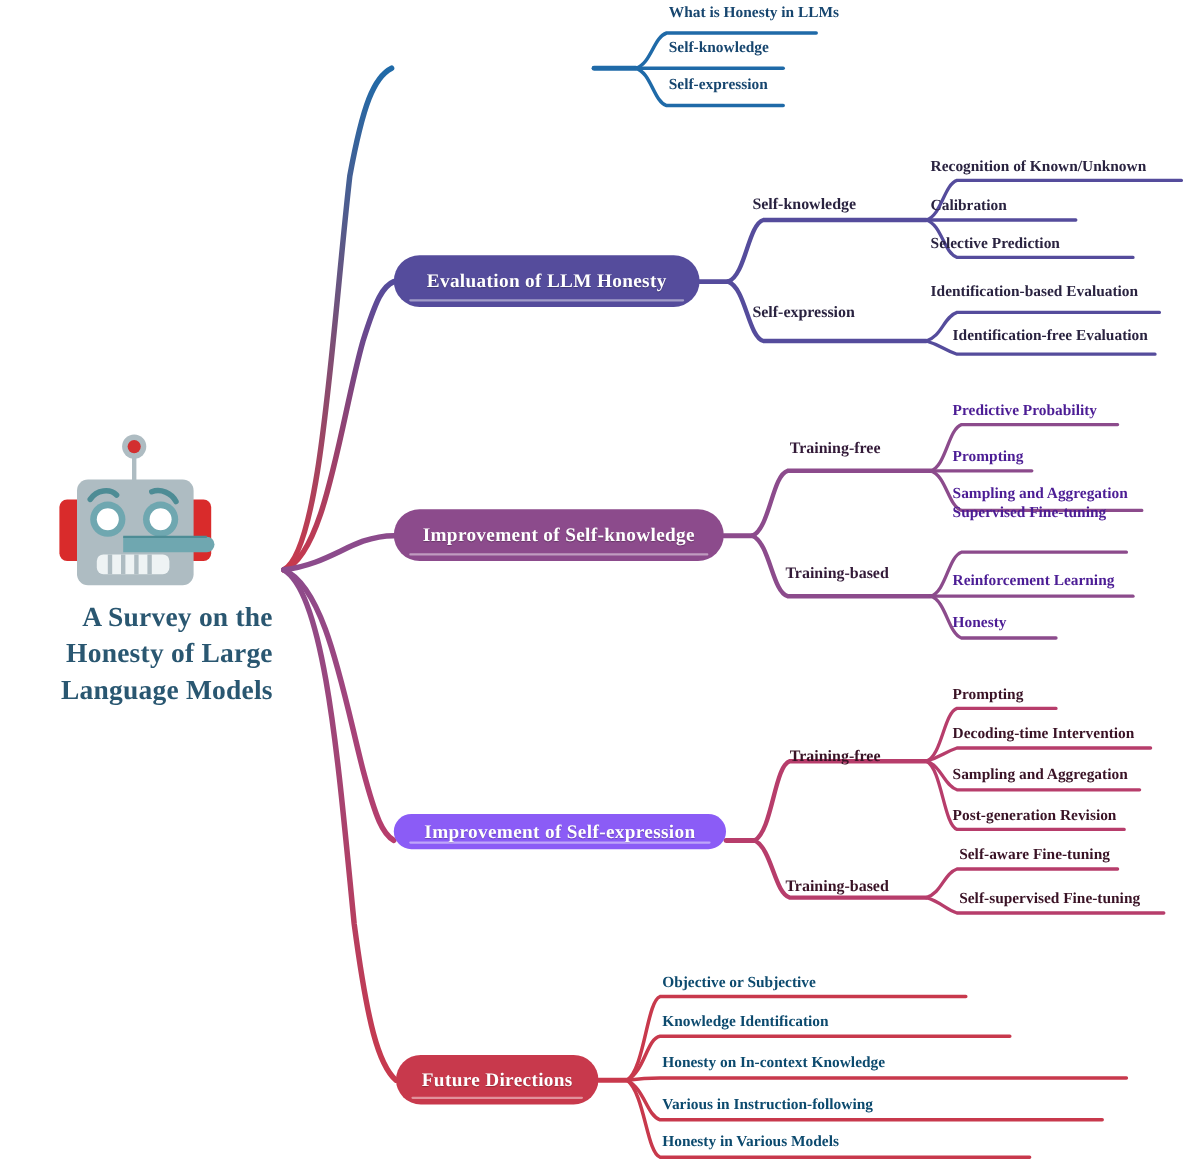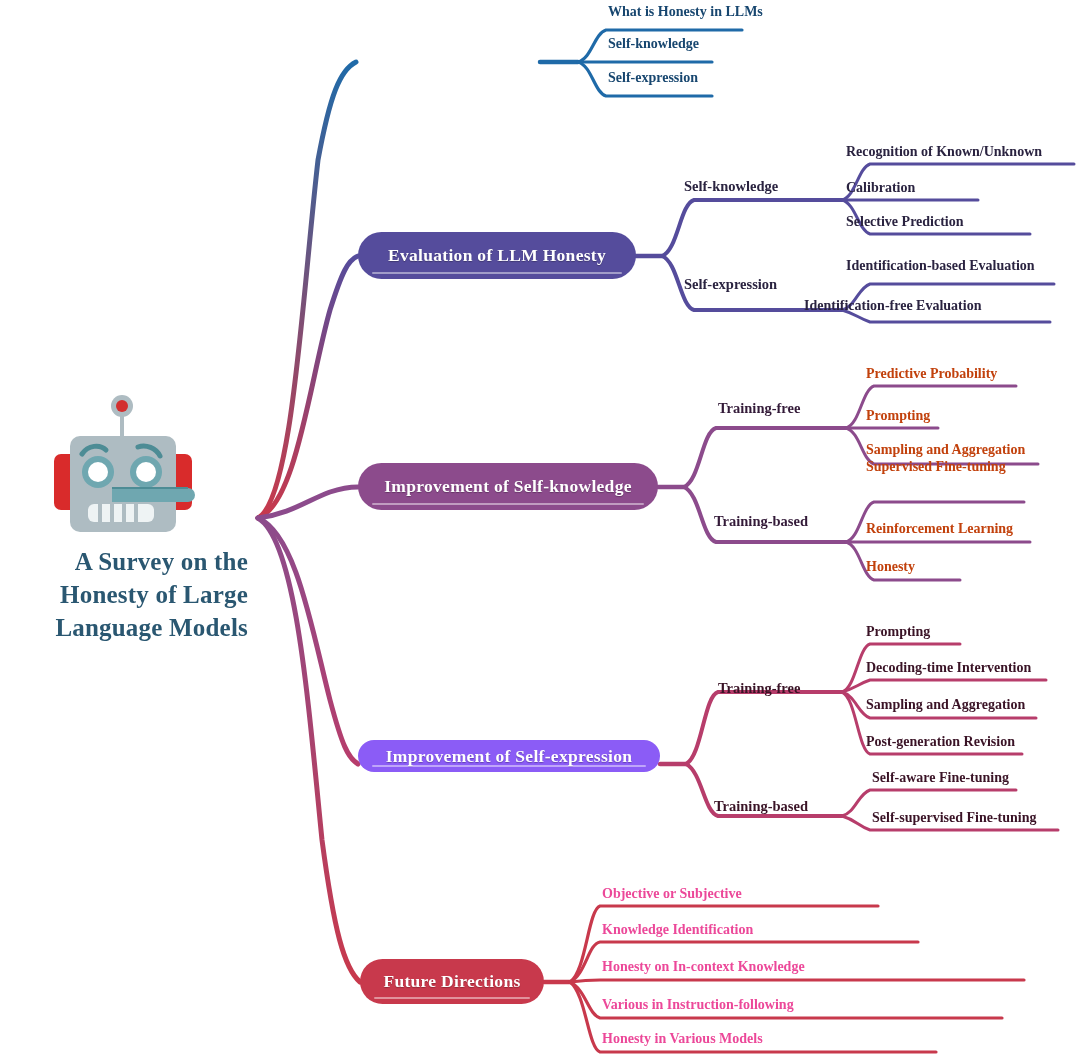--- a/index.html
+++ b/index.html
@@ -81,23 +81,23 @@
   }
   
   .leaf {
     position: absolute;
     font-weight: bold;
     font-size: 14px;
     white-space: nowrap;
   }
   .leaf.blue   { color: #17466f; }
   .leaf.indigo { color: #2a2340; }
-  .leaf.purple { color: #c2410c; }
+  .leaf.purple { color: #4c1d95; }
   .leaf.magenta{ color: #3a1326; }
-  .leaf.red    { color: #ec4899; }
+  .leaf.red    { color: #0c4a6e; }
   .node2.indigo { color: #2a2340; }
   .node2.purple { color: #331a38; }
   .node2.magenta{ color: #3a1326; }
 </style>
 </head>
 <body>
 
 <div id="canvas">
 
   <svg id="wires" viewBox="0 0 1080 1064" xmlns="http://www.w3.org/2000/svg">
@@ -266,21 +266,21 @@
   </div>
   <div class="leaf indigo" style="left:846px; top:180px;">
     <span>Calibration</span>
   </div>
   <div class="leaf indigo" style="left:846px; top:214px;">
     <span>Selective Prediction</span>
   </div>
   <div class="leaf indigo" style="left:846px; top:258px;">
     <span>Identification-based Evaluation</span>
   </div>
-  <div class="leaf indigo" style="left:804px; top:298px;text-align:center;">
+  <div class="leaf indigo" style="left:866px; top:298px;text-align:center;">
     <span>Identification-free Evaluation</span>
   </div>
 
   <div class="node2 purple" style="left:718px; top:400px;">
     <span>Training-free</span>
   </div>
   <div class="node2 purple" style="left:714px; top:513px;">
     <span>Training-based</span>
   </div>
 

